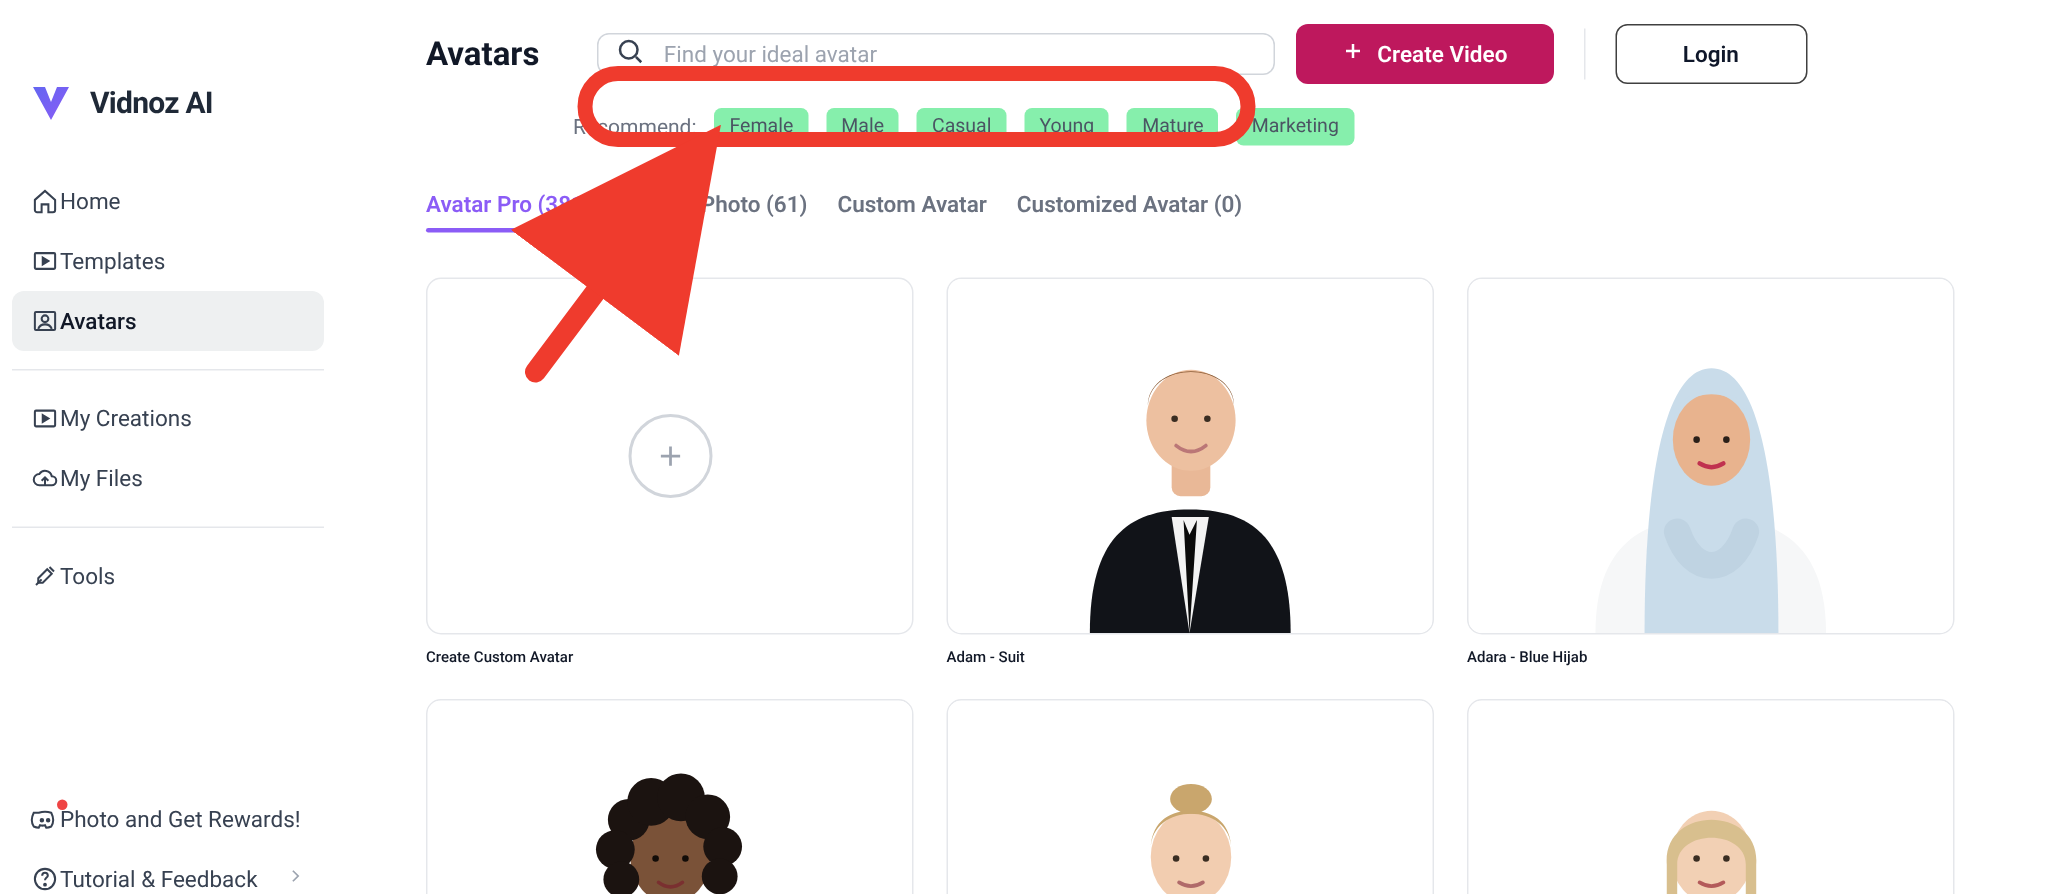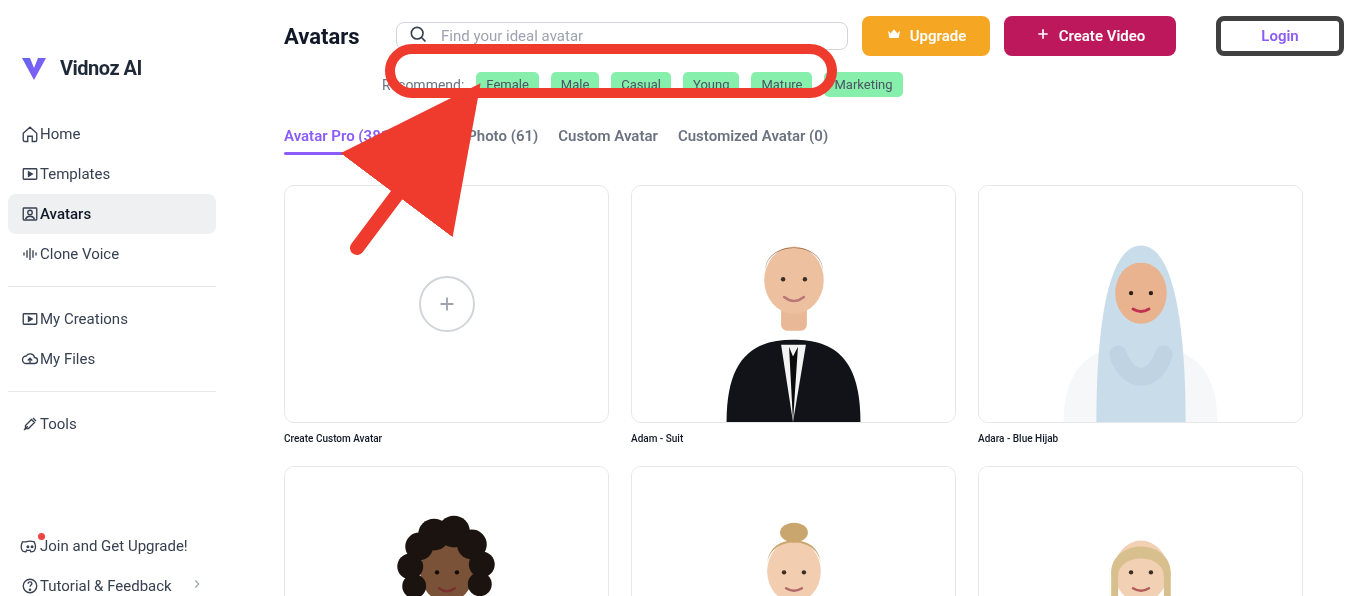--- a/index.html
+++ b/index.html
@@ -25,21 +25,21 @@
   .top-row { display: flex; align-items: center; gap: 14px; }
   .page-title { font-size: 22px; font-weight: 700; color: #111827; margin-right: 24px; min-width: 74px; }
   .search-wrap { position: relative; flex: 0 0 452px; }
   .search-input { width: 100%; height: 28px; border: 1px solid #d1d5db; border-radius: 8px; padding: 0 14px 0 44px; font-size: 15px; color: #374151; outline: none; }
   .search-input::placeholder { color: #9ca3af; }
   .search-icon { position: absolute; left: 12px; top: 50%; transform: translateY(-50%); color: #374151; }
 
   .btn { height: 40px; border-radius: 8px; border: none; display: inline-flex; align-items: center; justify-content: center; gap: 8px; font-size: 15px; font-weight: 600; cursor: pointer; padding: 0 22px; }
   .btn-upgrade { background: #f5a623; color: #fff; flex: 0 0 128px; }
   .btn-create  { background: #be185d; color: #fff; flex: 0 0 172px; }
-  .btn-login   { background: #fff; color: #8b5cf6; border: 5px solid #404040; flex: 0 0 128px; }
+  .btn-login   { background: #fff; color: #0f172a; border: 1px solid #404040; flex: 0 0 128px; }
   .top-divider { width: 1px; height: 34px; background: #e5e7eb; margin: 0 6px; }
 
   .recommend-row { display: flex; align-items: center; gap: 12px; margin-top: 16px; margin-left: 98px; position: relative; }
   .rec-label { font-size: 14px; color: #6b7280; margin-right: 0px; }
   .tag { background: #86efac; color: #4b5563; font-size: 13px; padding: 5px 10px; border-radius: 5px; cursor: pointer; }
 
   .tabs-row { display: flex; gap: 20px; margin-top: 30px; font-size: 15px; font-weight: 600; color: #6b7280; }
   .tab { cursor: pointer; padding-bottom: 10px; position: relative; }
   .tab.active { color: #8b5cf6; }
   .tab.active::after { content: ""; position: absolute; left: 0; right: 0; bottom: 0; height: 3px; background: #8b5cf6; border-radius: 2px; }
@@ -99,28 +99,20 @@
     <div class="nav-item active">
       <span class="nav-icon">
         <svg viewBox="0 0 24 24" width="18" height="18" fill="none" stroke="currentColor" stroke-width="1.8">
             <rect x="3" y="4" width="18" height="16" rx="1"></rect>
             <circle cx="12" cy="10" r="3"></circle>
             <path d="M6 19c1-3 4-4 6-4s5 1 6 4"></path>
           </svg>
       </span>
       <span>Avatars</span>
     </div>
-    <div class="nav-item">
-      <span class="nav-icon">
-        <svg viewBox="0 0 24 24" width="18" height="18" fill="none" stroke="currentColor" stroke-width="1.8">
-            <path d="M4 10v4M8 7v10M12 4v16M16 7v10M20 10v4"></path>
-          </svg>
-      </span>
-      <span>Clone Voice</span>
-    </div>
   </div>
 
   <div class="divider"></div>
 
   <div class="nav-group">
     <div class="nav-item">
       <span class="nav-icon">
         <svg viewBox="0 0 24 24" width="18" height="18" fill="none" stroke="currentColor" stroke-width="1.8">
             <rect x="3" y="5" width="18" height="14" rx="1"></rect>
             <path d="M10 9l5 3-5 3z" fill="currentColor"></path>
@@ -155,21 +147,21 @@
 
   <div class="sidebar-bottom">
     <div class="nav-item">
       <span class="nav-icon rewards-dot">
         <svg viewBox="0 0 24 24" width="20" height="20" fill="none" stroke="currentColor" stroke-width="1.6">
             <path d="M7 7c3-1 7-1 10 0 2 4 2 8 0 11-2 1-4 1-4 1l-1-2c-1 .3-3 .3-4 0l-1 2s-2 0-4-1c-2-3-2-7 0-11z"></path>
             <circle cx="9.5" cy="13" r="1" fill="currentColor"></circle>
             <circle cx="14.5" cy="13" r="1" fill="currentColor"></circle>
           </svg>
       </span>
-      <span>Join and Get Upgrade!</span>
+      <span>Photo and Get Rewards!</span>
     </div>
     <div class="nav-item">
       <span class="nav-icon">
         <svg viewBox="0 0 24 24" width="18" height="18" fill="none" stroke="currentColor" stroke-width="1.8">
             <circle cx="12" cy="12" r="9"></circle>
             <path d="M9.5 9a2.5 2.5 0 115 0c0 1.5-2.5 2-2.5 4"></path>
             <circle cx="12" cy="17" r="0.8" fill="currentColor"></circle>
           </svg>
       </span>
       <span>Tutorial &amp; Feedback</span>
@@ -189,28 +181,20 @@
     <div class="search-wrap">
       <span class="search-icon">
         <svg viewBox="0 0 24 24" width="20" height="20" fill="none" stroke="currentColor" stroke-width="2">
             <circle cx="11" cy="11" r="7"></circle>
             <path d="M21 21l-4.3-4.3"></path>
           </svg>
       </span>
       <input class="search-input" placeholder="Find your ideal avatar" style="">
     </div>
 
-    <button class="btn btn-upgrade">
-      <span>
-        <svg viewBox="0 0 24 24" width="16" height="16" fill="currentColor">
-            <path d="M3 7l4 4 5-6 5 6 4-4-2 11H5L3 7z"></path>
-          </svg>
-      </span>
-      <span>Upgrade</span>
-    </button>
 
     <button class="btn btn-create">
       <span>
         <svg viewBox="0 0 24 24" width="16" height="16" fill="none" stroke="currentColor" stroke-width="2.5">
             <path d="M12 5v14M5 12h14"></path>
           </svg>
       </span>
       <span>Create Video</span>
     </button>
 

